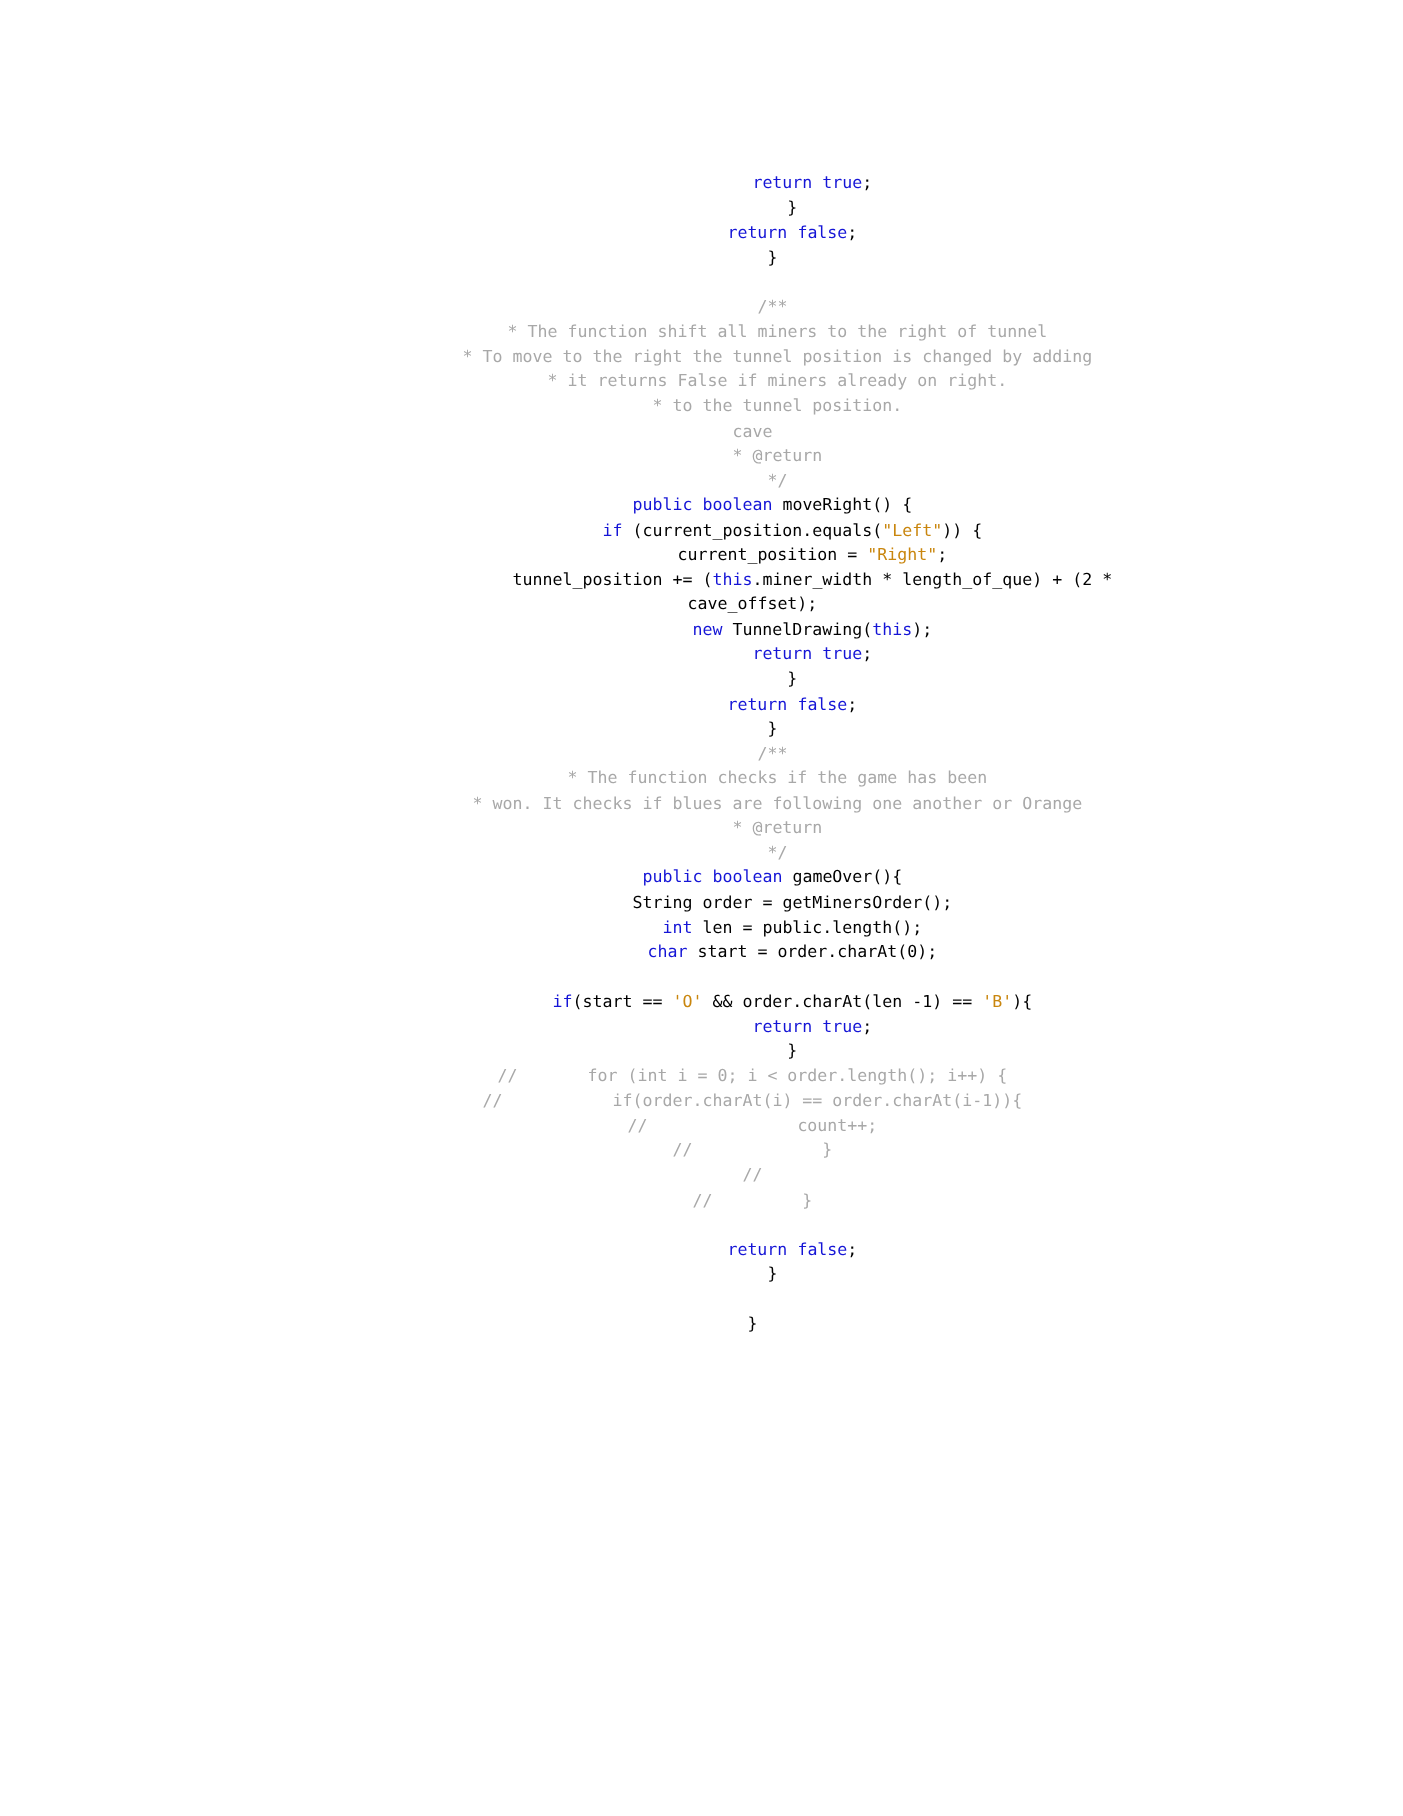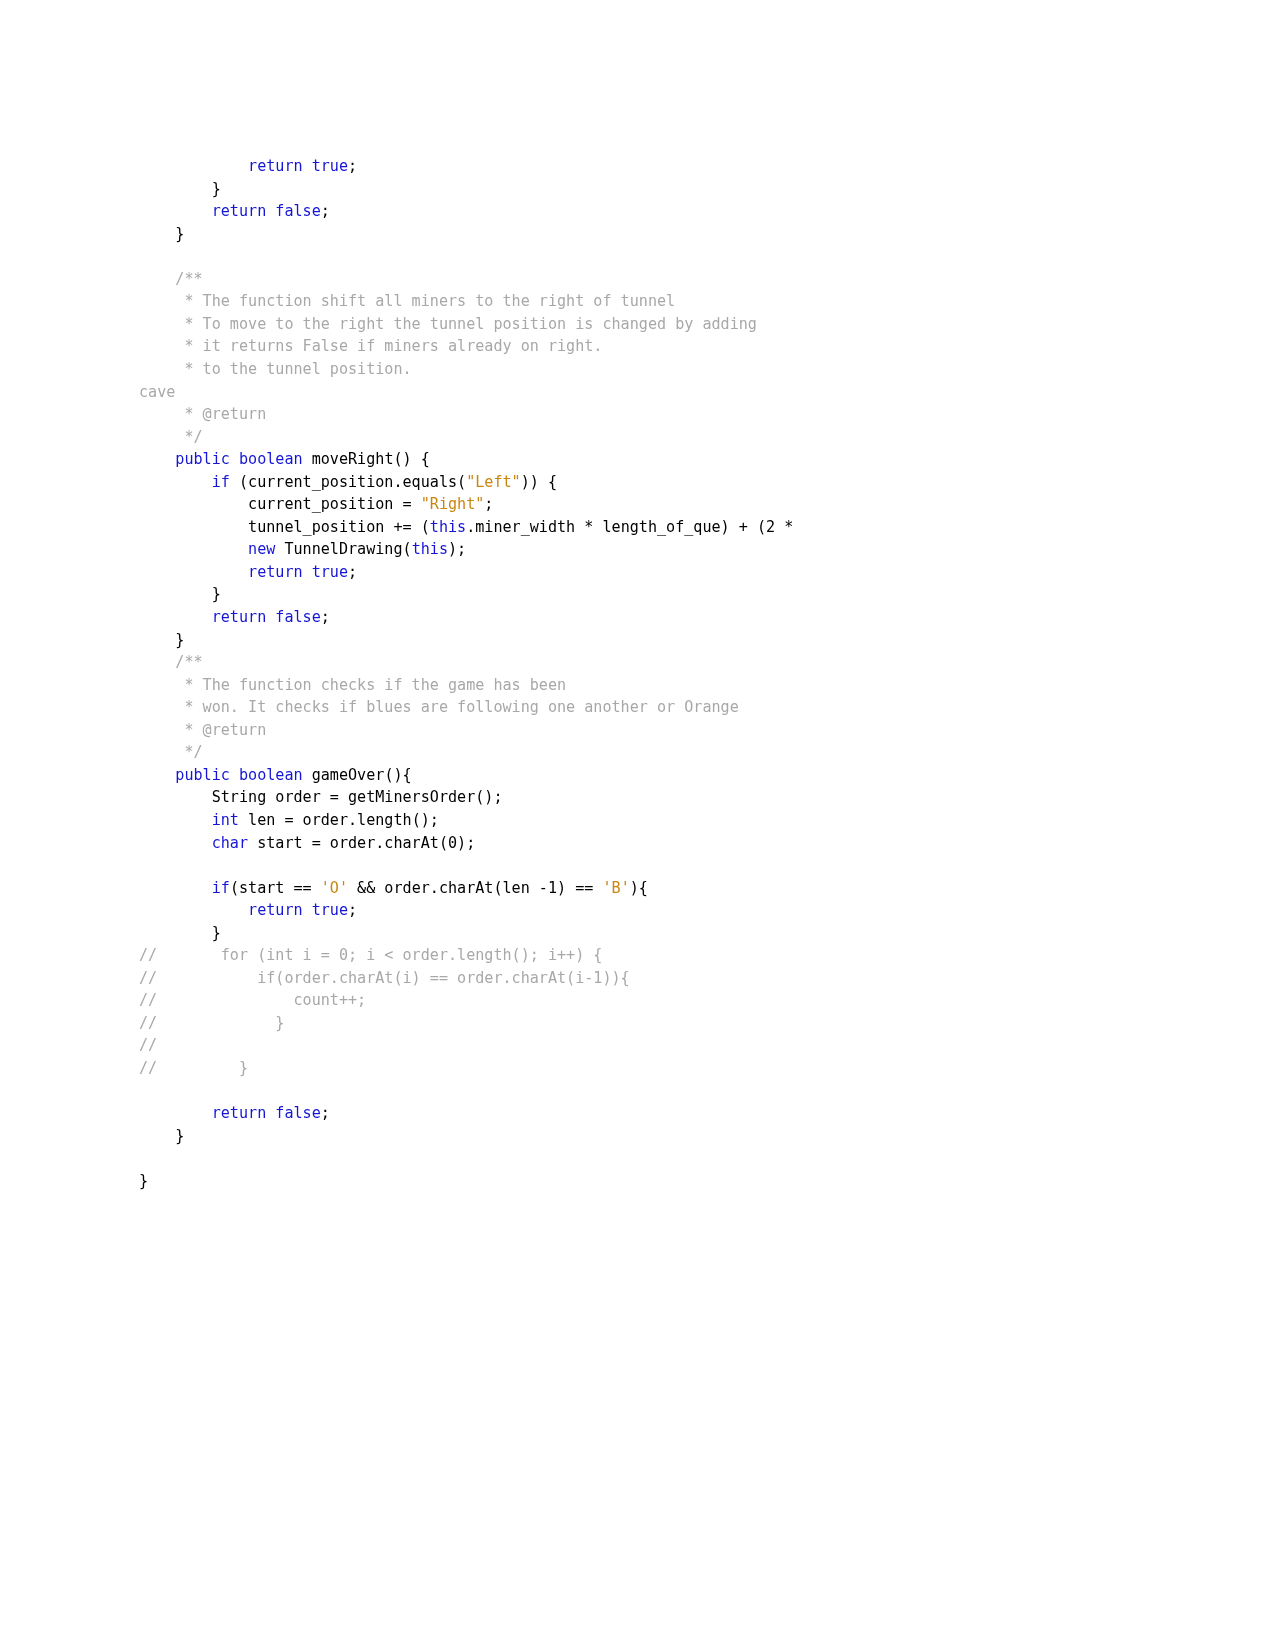--- a/index.html
+++ b/index.html
@@ -32,20 +32,21 @@
     white-space: pre;
     color: #000000;
     letter-spacing: 0px;
     -webkit-font-smoothing: antialiased;
   }
 
   .ln {
     display: block;
     min-height: 22.55px;
     white-space: pre;
+    text-align: center;
   }
 
   .ln.blank {
     display: block;
     height: 22.55px;
   }
 
   
   .kw   { color: #1515d6; }   
   .str  { color: #c9860e; }   
@@ -66,33 +67,34 @@
 </span><span class="ln"><span class="cmt">     * To move to the right the tunnel position is changed by adding</span>
 </span><span class="ln"><span class="cmt">     * it returns False if miners already on right.</span>
 </span><span class="ln"><span class="cmt">     * to the tunnel position.</span>
 </span><span class="ln"><span class="cmt">cave</span>
 </span><span class="ln"><span class="cmt">     * @return</span>
 </span><span class="ln"><span class="cmt">     */</span>
 </span><span class="ln"><span class="kw">    public</span><span class="pl"> </span><span class="kw">boolean</span><span class="pl"> moveRight() {</span>
 </span><span class="ln"><span class="kw">        if</span><span class="pl"> (current_position.equals(</span><span class="str">"Left"</span><span class="pl">)) {</span>
 </span><span class="ln"><span class="pl">            current_position = </span><span class="str">"Right"</span><span class="pl">;</span>
 </span><span class="ln"><span class="pl">            tunnel_position += (</span><span class="kw">this</span><span class="pl">.miner_width * length_of_que) + (2 *</span>
+</span><span class="ln"><span class="pl">cave_offset);</span>
 </span><span class="ln"><span class="kw">            new</span><span class="pl"> TunnelDrawing(</span><span class="kw">this</span><span class="pl">);</span>
 </span><span class="ln"><span class="kw">            return</span><span class="pl"> </span><span class="kw">true</span><span class="pl">;</span>
 </span><span class="ln"><span class="pl">        }</span>
 </span><span class="ln"><span class="kw">        return</span><span class="pl"> </span><span class="kw">false</span><span class="pl">;</span>
 </span><span class="ln"><span class="pl">    }</span>
 </span><span class="ln"><span class="cmt">    /**</span>
 </span><span class="ln"><span class="cmt">     * The function checks if the game has been</span>
 </span><span class="ln"><span class="cmt">     * won. It checks if blues are following one another or Orange</span>
 </span><span class="ln"><span class="cmt">     * @return</span>
 </span><span class="ln"><span class="cmt">     */</span>
 </span><span class="ln"><span class="kw">    public</span><span class="pl"> </span><span class="kw">boolean</span><span class="pl"> gameOver(){</span>
 </span><span class="ln"><span class="pl">        String order = getMinersOrder();</span>
-</span><span class="ln"><span class="kw">        int</span><span class="pl"> len = order.length();</span>
+</span><span class="ln"><span class="kw">        int</span><span class="pl"> len = public.length();</span>
 </span><span class="ln"><span class="kw">        char</span><span class="pl"> start = order.charAt(0);</span>
 </span><span class="ln blank">
 </span><span class="ln"><span class="kw">        if</span><span class="pl">(start == </span><span class="str">'O'</span><span class="pl"> &amp;&amp; order.charAt(len -1) == </span><span class="str">'B'</span><span class="pl">){</span>
 </span><span class="ln"><span class="kw">            return</span><span class="pl"> </span><span class="kw">true</span><span class="pl">;</span>
 </span><span class="ln"><span class="pl">        }</span>
 </span><span class="ln"><span class="cmt">//       for (int i = 0; i &lt; order.length(); i++) {</span>
 </span><span class="ln"><span class="cmt">//           if(order.charAt(i) == order.charAt(i-1)){</span>
 </span><span class="ln"><span class="cmt">//               count++;</span>
 </span><span class="ln"><span class="cmt">//             }</span>
 </span><span class="ln"><span class="cmt">//</span>

